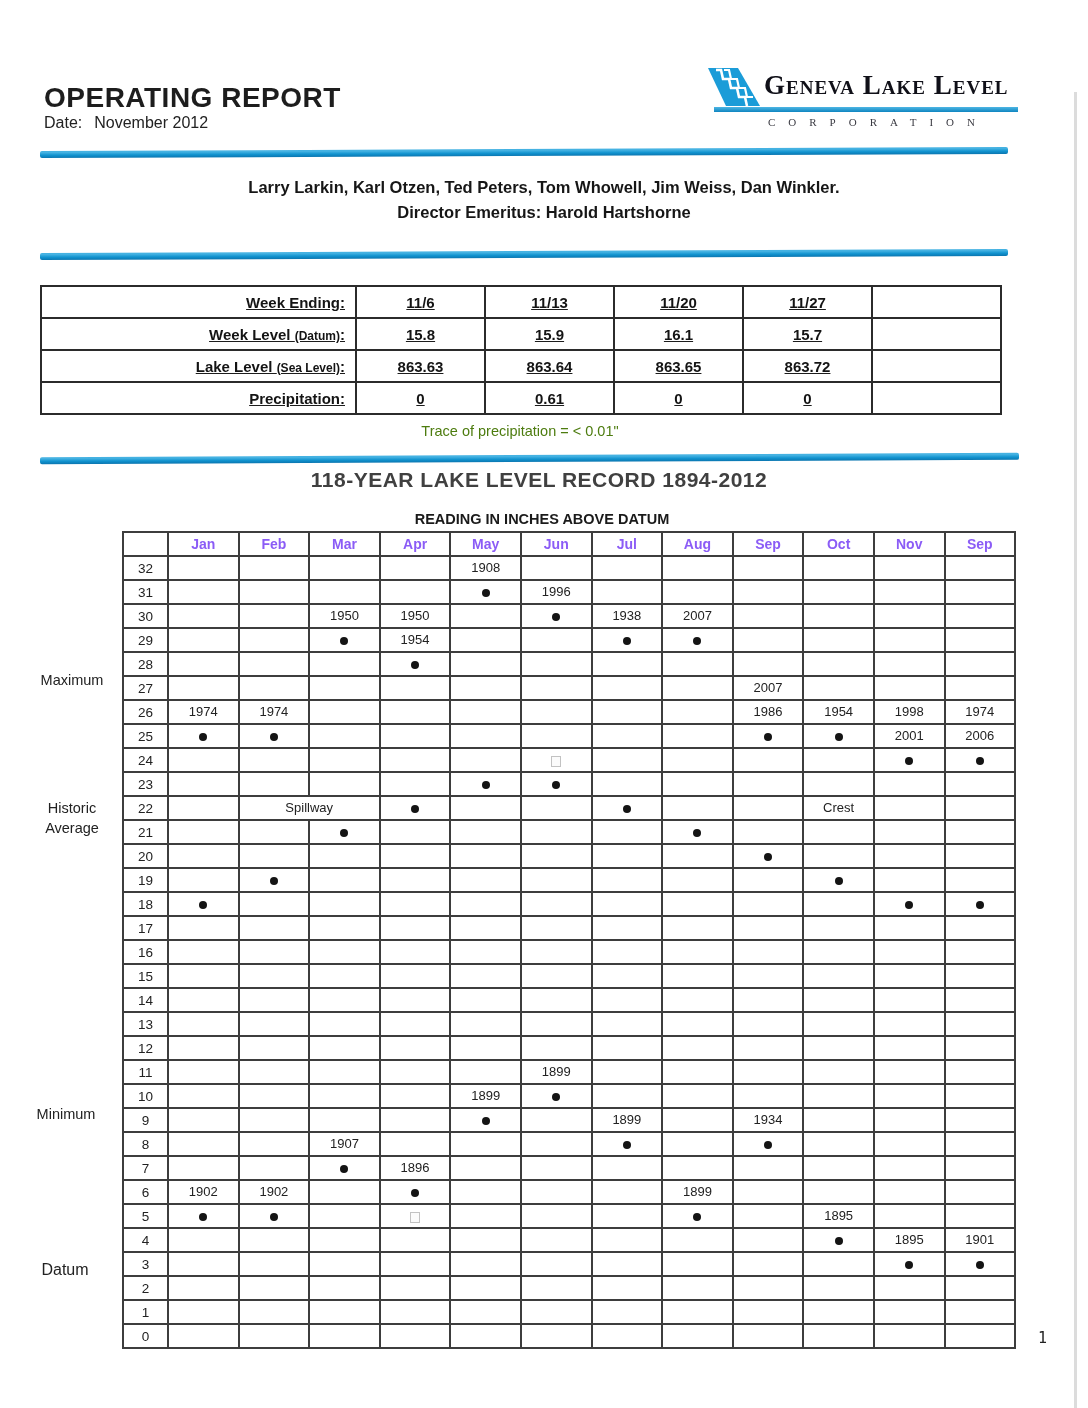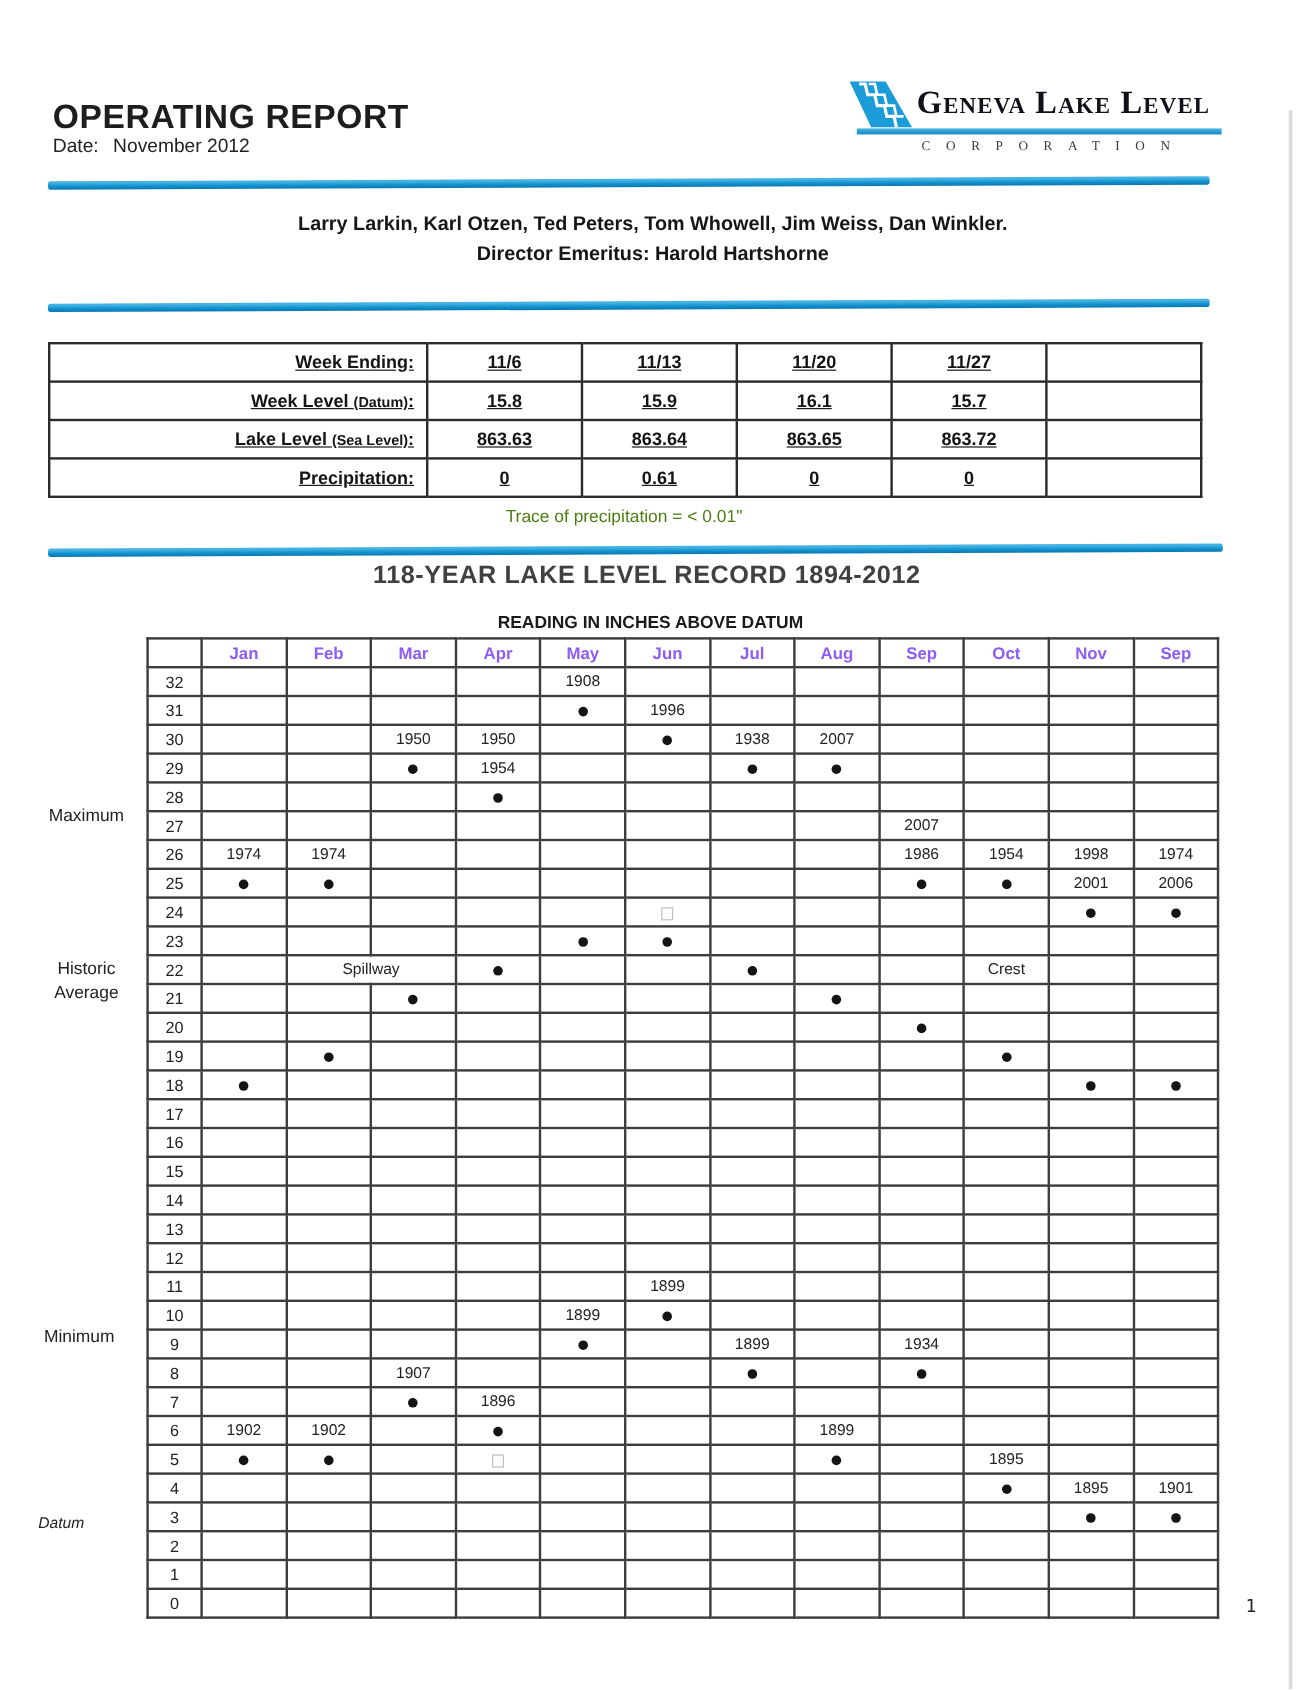--- a/index.html
+++ b/index.html
@@ -51,21 +51,21 @@
   .grid th{height:22px;font-size:14px;font-weight:bold;color:#8b5cf6;}
   .grid td.rownum{font-size:13.5px;color:#222;font-weight:400;}
   .dot{display:inline-block;width:8px;height:8px;border-radius:50%;background:#141414;vertical-align:middle;}
   .sq{display:inline-block;width:8px;height:9px;border:1.5px solid #c2c2c2;background:#fbfbfb;vertical-align:middle;}
   .cell-text{display:inline-block;line-height:20px;}
   
   .side-label{position:absolute;font-size:14.5px;color:#222;text-align:center;}
   .lbl-max{left:28px;top:672px;width:88px;}
   .lbl-hist{left:34px;top:798px;width:76px;line-height:20px;}
   .lbl-min{left:26px;top:1106px;width:80px;}
-  .lbl-datum{left:18px;top:1261px;width:66px;font-size:13px;font-style:italic;}
+  .lbl-datum{left:32px;top:1261px;width:66px;font-size:16px;}
   
   .pagenum{position:absolute;left:1038px;top:1329px;font-size:15px;font-family:"DejaVu Sans Mono",monospace;color:#222;}
   .scan-edge{position:absolute;left:1074px;top:92px;width:3px;height:1316px;background:#dcdcdc;}
 </style>
 </head>
 <body>
 
 <div class="page">
 
   <div class="report-title">OPERATING REPORT</div>

